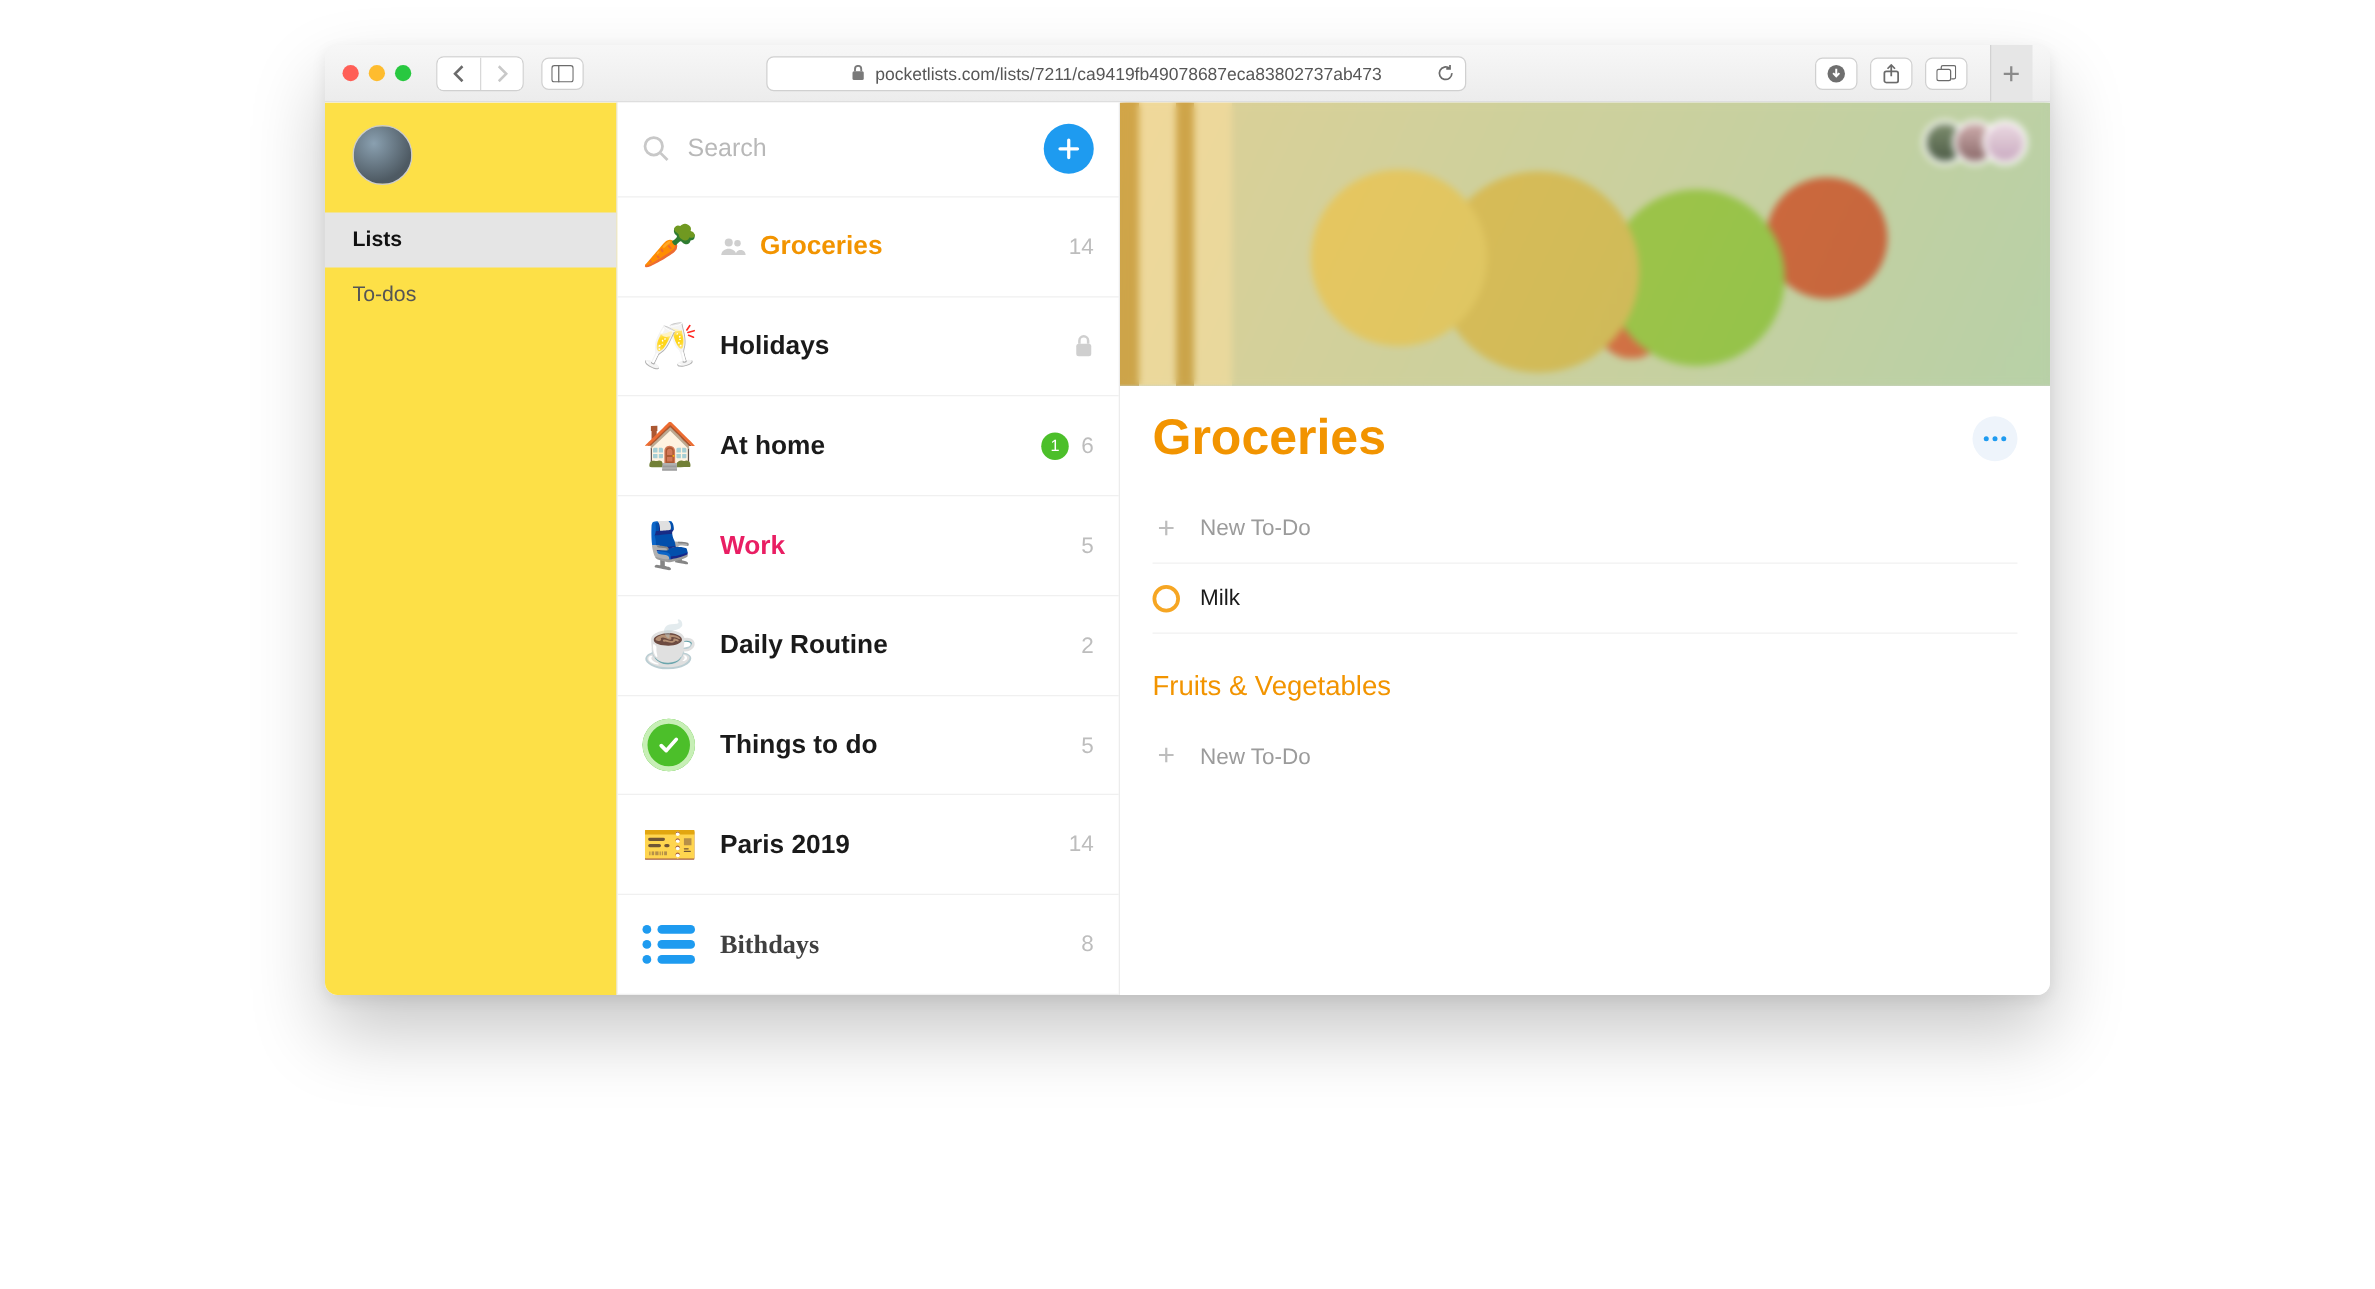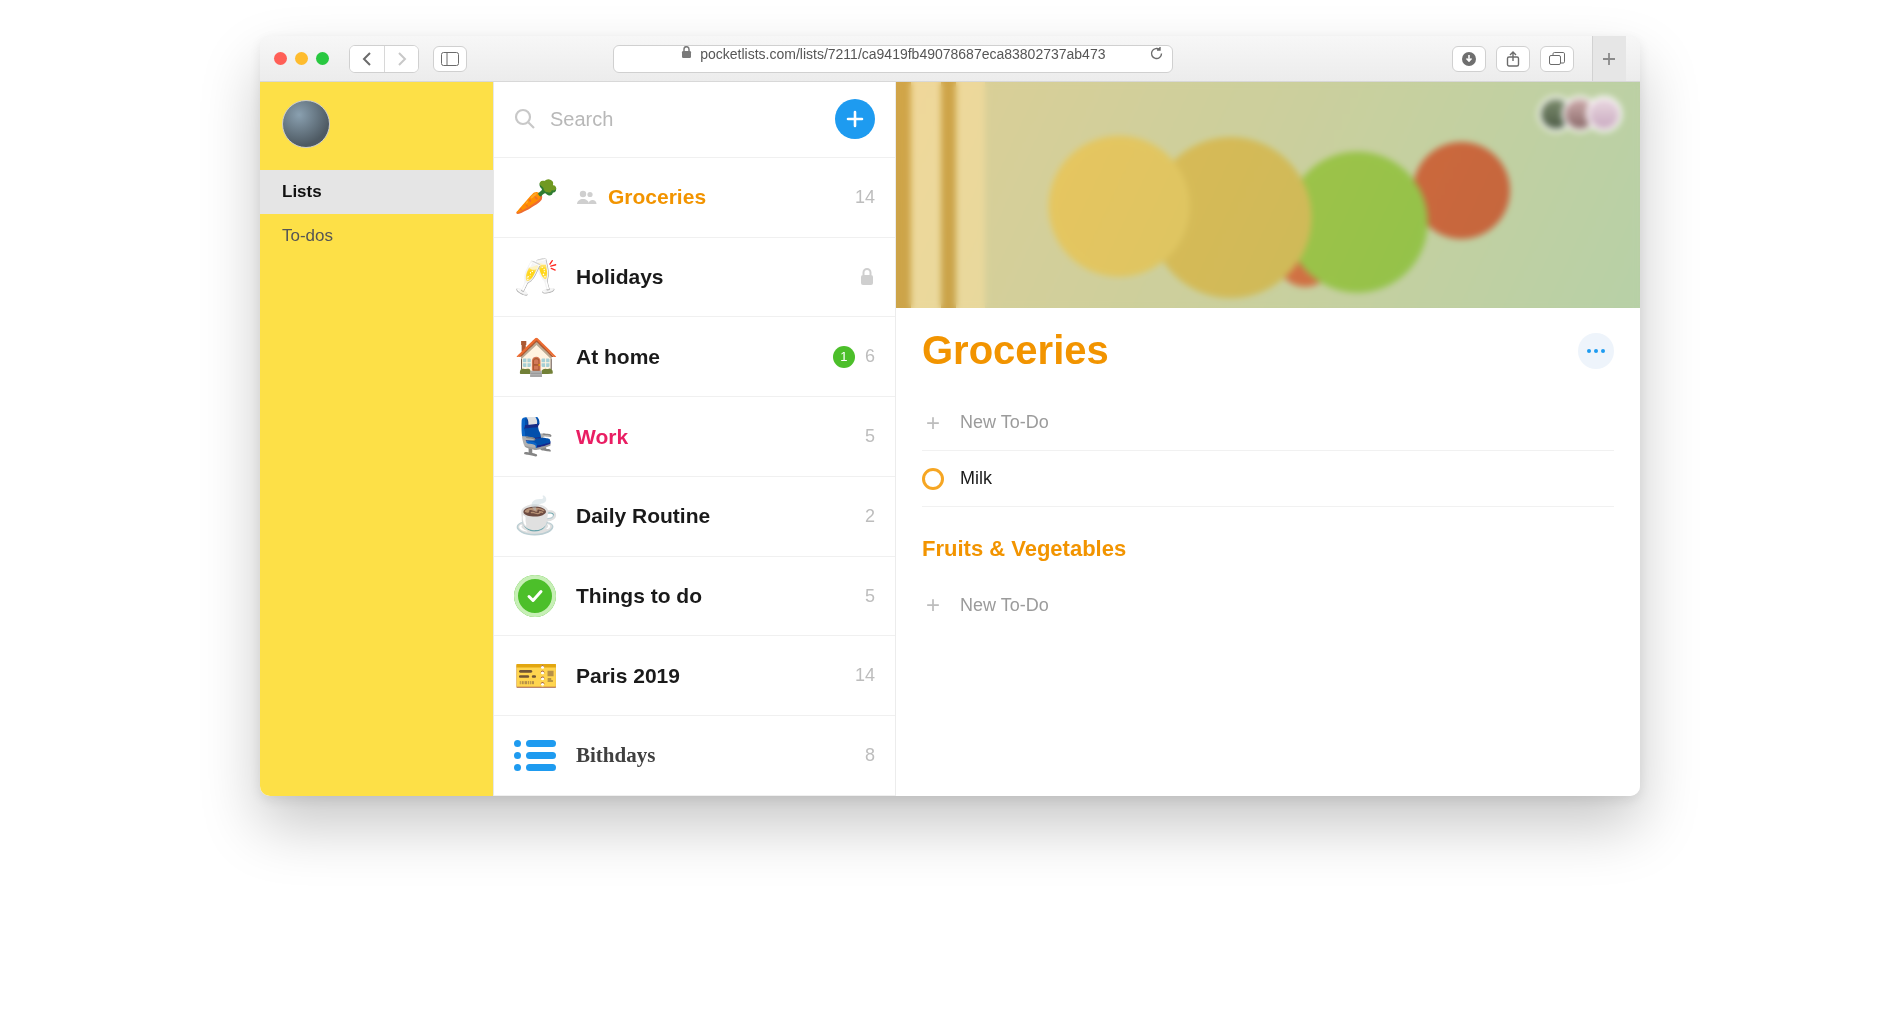--- a/index.html
+++ b/index.html
@@ -38,21 +38,21 @@
   .dot { width:13px; height:13px; border-radius:50%; }
   .dot.red{background:#ff5f57;} .dot.yellow{background:#febc2e;} .dot.green{background:#28c840;}
   .seg { display:flex; border:1px solid #d0d0d0; border-radius:6px; overflow:hidden; background:#fff; }
   .seg button, .btn-sq {
     width:34px; height:26px; background:#fff; border:none; display:flex; align-items:center; justify-content:center; color:#6b6b6b; cursor:pointer;
   }
   .seg button + button { border-left:1px solid #d8d8d8; }
   .btn-sq { border:1px solid #d0d0d0; border-radius:6px; }
   .addr {
     flex:1; max-width:560px; margin:0 auto; height:28px; border:1px solid #d0d0d0; border-radius:6px; background:#fff;
-    display:flex; align-items:flex-start; gap:8px; padding:0 10px; position:relative; justify-content:center;
+    display:flex; align-items:center; gap:8px; padding:0 10px; position:relative; justify-content:center;
     color:#565656; font-size:14px;
   }
   .addr .reload { position:absolute; right:8px; }
   .right-tools { margin-left:auto; display:flex; gap:10px; align-items:center; }
   .newtab { width:34px; display:flex; align-items:center; justify-content:center; color:#8a8a8a; margin-left:4px; align-self:stretch; background:#e6e6e6; border-left:1px solid #d2d2d2; }
   svg{display:block}
 
   
   .app { flex:1; display:flex; overflow:hidden; background:#fff; }
   .col-nav {
@@ -118,21 +118,21 @@
   .title-row h1 { font-size:40px; font-weight:700; color:#f29400; }
   .more { width:36px; height:36px; border-radius:50%; background:#eef4fb; display:flex; align-items:center; justify-content:center; gap:3px; cursor:pointer; }
   .more i { width:4px; height:4px; border-radius:50%; background:#1e9bf0; display:block; }
 
   .newtodo, .todo, .section-h { display:flex; align-items:center; gap:16px; height:56px; border-bottom:1px solid #f1f1f1; }
   .newtodo { color:#9b9b9b; font-size:18px; cursor:text; }
   .newtodo .plus { font-size:24px; color:#bdbdbd; width:22px; text-align:center; }
   .todo { font-size:18px; color:#1a1a1a; cursor:pointer; }
   .ring { width:22px; height:22px; border-radius:50%; border:3px solid #f6a623; }
   .section-h { border-bottom:none; margin-top:14px; }
-  .section-h h3 { font-size:22px; font-weight:700; color:#f29400; }
+  .section-h h3 { font-size:22px; font-weight:400; color:#f29400; }
 </style>
 </head>
 <body>
 
 <div class="window">
 
   <div class="chrome">
     <div class="traffic">
       <div class="dot red"></div>
       <div class="dot yellow"></div>

